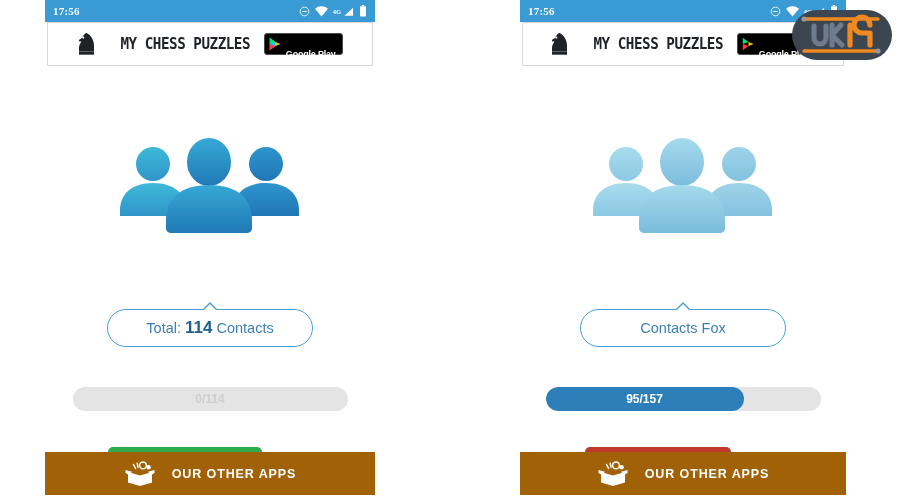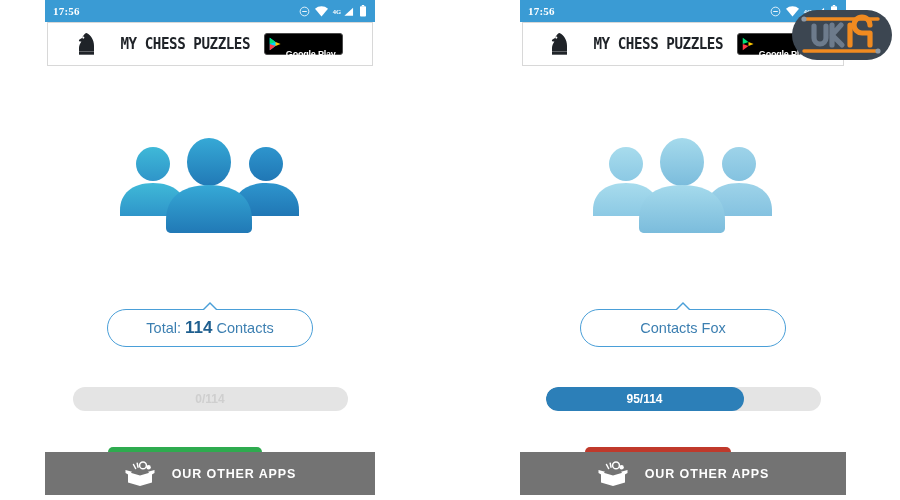--- a/index.html
+++ b/index.html
@@ -93,21 +93,21 @@
     color:#fff;font-size:21px;font-weight:bold;letter-spacing:.2px;
     font-family:"Liberation Sans", sans-serif;
   }
   .action-btn.backup{background:#2eab4f;}
   .action-btn.cancel{background:#c0392b;}
   .gear{width:26px;height:26px;display:block;}
 
   
   .bottombar{
     position:absolute;left:0;right:0;bottom:5px;height:43px;
-    background:#737373;display:flex;align-items:center;justify-content:center;gap:16px;
+    background:#a16207;display:flex;align-items:center;justify-content:center;gap:16px;
     cursor:pointer;
   }
   .bottombar-txt{color:#fff;font-size:12.5px;font-weight:bold;letter-spacing:.9px;}
 
   
   .watermark{position:absolute;left:786px;top:6px;width:110px;height:58px;}
 </style>
 </head>
 <body>
 
@@ -319,21 +319,21 @@
 
       <div class="bubble-wrap">
         <div class="bubble">
           <span class="bubble-txt">Contacts Fox</span>
         </div>
       </div>
 
       <div class="prog-wrap">
         <div class="prog">
           <div class="prog-fill" style="width:72%"></div>
-          <div class="prog-lbl filled">95/114</div>
+          <div class="prog-lbl filled">95/157</div>
         </div>
       </div>
 
       <div class="action">
         <button class="action-btn cancel">
           <svg width="20" height="20" viewBox="0 0 24 24">
             <path d="M4.5 2 L12 9.5 L19.5 2 L22 4.5 L14.5 12 L22 19.5 L19.5 22 L12 14.5 L4.5 22 L2 19.5 L9.5 12 L2 4.5 Z" fill="#fff"></path>
           </svg>
           <span>Cancel</span>
         </button>

